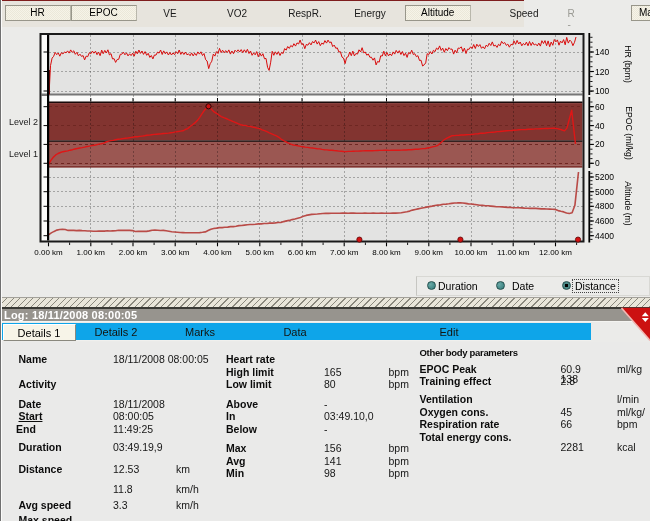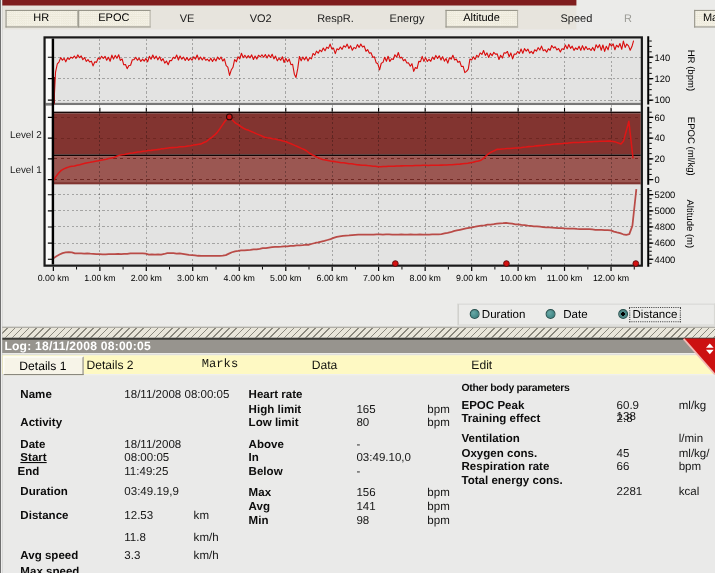--- a/index.html
+++ b/index.html
@@ -1,29 +1,29 @@
 <!DOCTYPE html>
 <html><head><meta charset="utf-8"><style>
 * { margin:0; padding:0; box-sizing:border-box; }
 html,body { width:650px; height:521px; overflow:hidden; font-family:"Liberation Sans", sans-serif; }
 body { background:#ebebe9; position:relative; }
-#toolbar { position:absolute; left:0; top:0; width:524px; height:27px; background:#e7e4dd; border-top:5px solid #7f1d1d; }
+#toolbar { position:absolute; left:0; top:0; width:524px; height:27px; background:#e7e4dd; border-top:1px solid #7f1d1d; }
 .tbtn { position:absolute; top:4px; height:15.5px; border:1px solid #98968a; border-right-color:#b9b7ab;
   background-image: conic-gradient(#f6f3e8 25%, #ebe8d9 0 50%, #f6f3e8 0 75%, #ebe8d9 0); background-size:2px 2px;
   font-size:10px; color:#000; text-align:center; line-height:14px; }
 .tlab { position:absolute; top:7px; font-size:10px; color:#1a1a1a; transform:translateX(-50%); }
 #leftedge { position:absolute; left:0; top:0; width:1.5px; height:521px; background:#707070; border-right:1.5px solid #fbfbfa; z-index:50; }
 #chartbg { position:absolute; left:0; top:27px; width:650px; height:272px; background:#ebebe9; }
 #radios { position:absolute; left:416px; top:276px; width:234px; height:20px; border:1px solid #d8d8d4; border-left-color:#c6c6c2; background:#ebebe9; }
 .rad { position:absolute; top:4px; width:9px; height:9px; border-radius:50%; background:radial-gradient(circle at 35% 35%, #6aa8a6, #2f7a78); border:1px solid #24504e; }
 .rlab { position:absolute; top:3px; font-size:10.5px; color:#000; }
 #hatch { position:absolute; left:0; top:296.5px; width:650px; height:12.5px; border-top:1px solid #a3a19a; border-bottom:2.5px solid #3a3a35;
   background:repeating-linear-gradient(135deg, #8b897e 0 1px, #e9e6da 1px 4.6px); }
 #logbar { position:absolute; left:0; top:309px; width:650px; height:13px; background:#97948e; color:#fff; font-weight:bold; font-size:11px; line-height:13.5px; padding-left:4px; letter-spacing:0.2px; border-bottom:1.4px solid #f4f4f1; }
-#tabrow { position:absolute; left:0; top:323.4px; width:650px; height:17.9px; background:#fef9c3; border-bottom:1.2px solid #f0f0ee; }
+#tabrow { position:absolute; left:0; top:323.4px; width:591px; height:17.9px; background:#0ea5e9; border-bottom:1.2px solid #f0f0ee; }
 #activetab { position:absolute; left:2.5px; top:0.9px; width:73px; height:16.9px; background:#f7f4e8; border:1px solid #8a887e; border-top-color:#fff; border-left-color:#fff; font-size:11px; text-align:center; line-height:16px; color:#000; }
 .ttab { position:absolute; top:2.5px; font-size:11px; color:#14140f; transform:translateX(-50%); }
 #details { position:absolute; left:0; top:342.3px; width:650px; height:178.7px; background:#eaeae9; }
 .lb { position:absolute; font-size:10.5px; font-weight:bold; color:#0c0c0c; white-space:nowrap; }
 .vl { position:absolute; font-size:10.5px; color:#161616; white-space:nowrap; }
 #redtri { position:absolute; left:618px; top:306.5px; width:32px; height:34px; z-index:60; }
 </style></head>
 <body>
 <div id="toolbar">
   <div class="tbtn" style="left:4.5px; width:66px;">HR</div>
@@ -235,24 +235,24 @@
 <div id="hatch"></div>
 <svg id="redtri" width="32" height="34" viewBox="0 0 32 34">
   <polygon points="3,0.8 32,0.8 32,33.5" fill="#cc1111"></polygon>
   <line x1="3.5" y1="1" x2="32" y2="33.5" stroke="#f2b9b4" stroke-width="1.6"></line>
   <polygon points="27.3,5.2 23.8,9.2 30.8,9.2" fill="#fff"></polygon>
   <polygon points="23.8,11 30.8,11 27.3,15" fill="#fff"></polygon>
 </svg>
 <div id="logbar">Log: 18/11/2008 08:00:05</div>
 <div id="tabrow">
   <div id="activetab">Details 1</div>
-  <div class="ttab" style="left:100px;">Details 2</div>
-  <div class="ttab" style="left:200px;font-family:Liberation Mono, monospace;">Marks</div>
+  <div class="ttab" style="left:116px;">Details 2</div>
+  <div class="ttab" style="left:200px;">Marks</div>
   <div class="ttab" style="left:295px;">Data</div>
-  <div class="ttab" style="left:438px;">Edit</div>
+  <div class="ttab" style="left:449px;">Edit</div>
 </div>
 <div id="details"></div>
 <div class="lb" style="left:18.5px;top:353.0px;">Name</div>
 <div class="lb" style="left:18.5px;top:377.5px;">Activity</div>
 <div class="lb" style="left:18.5px;top:397.5px;">Date</div>
 <div class="lb" style="left:18.5px;top:410.1px;text-decoration:underline;">Start</div>
 <div class="lb" style="left:16px;top:422.5px;">End</div>
 <div class="lb" style="left:18.5px;top:441.0px;">Duration</div>
 <div class="lb" style="left:18.5px;top:462.5px;">Distance</div>
 <div class="lb" style="left:18.5px;top:483.0px;margin-top:31px;">Max speed</div>

